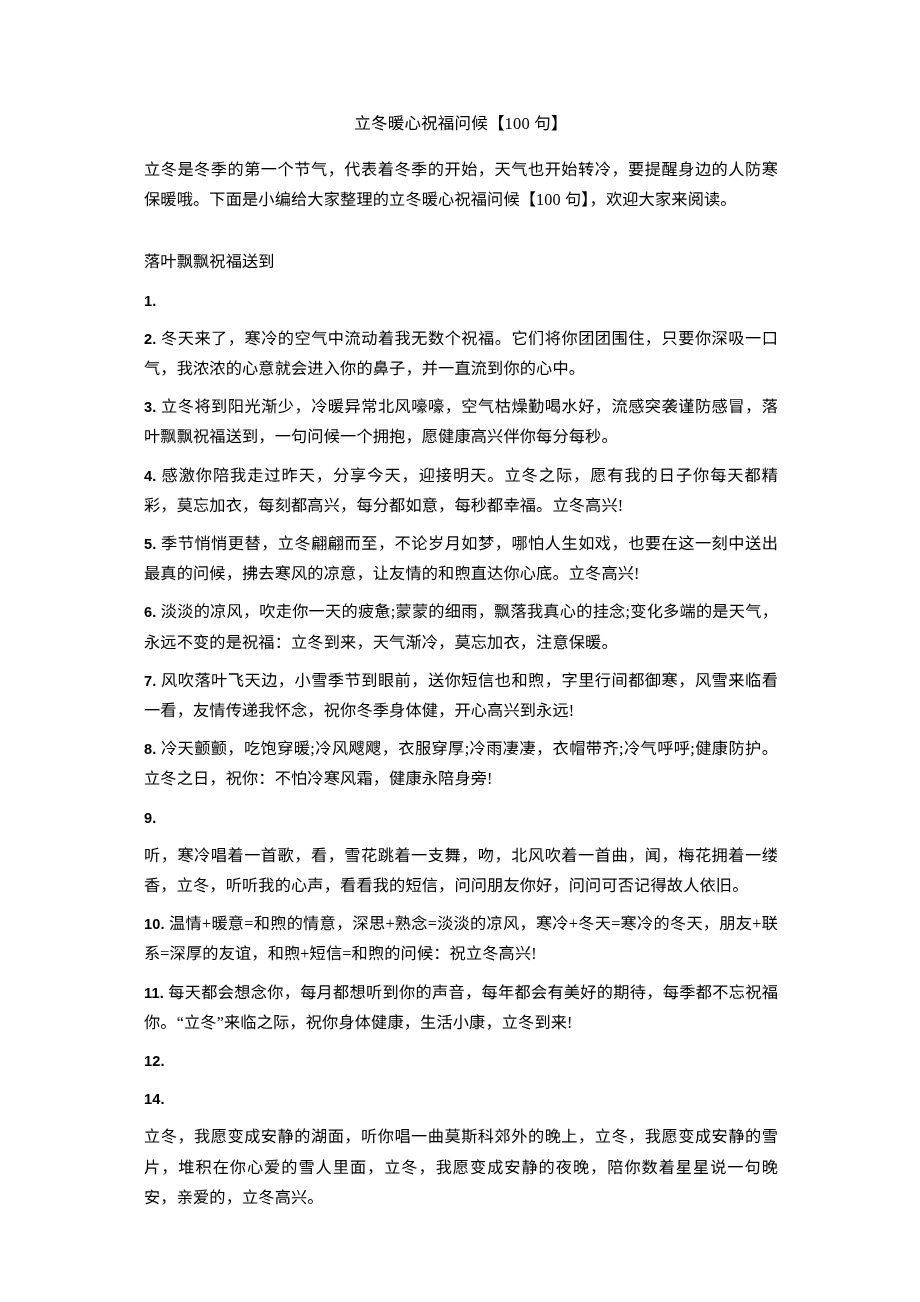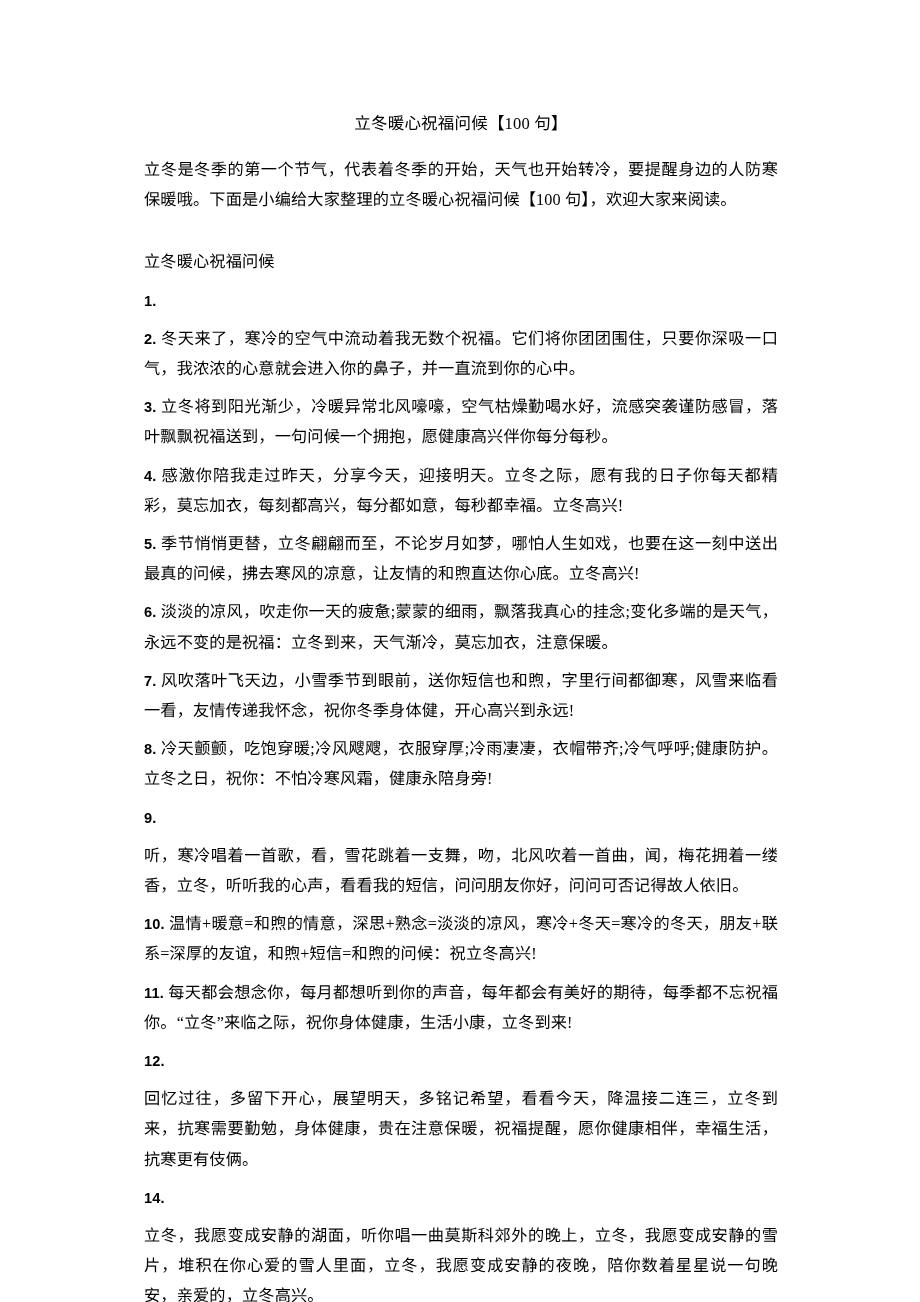--- a/index.html
+++ b/index.html
@@ -69,35 +69,34 @@
 </head>
 <body>
 
 <div class="page">
   <div class="content">
 
     <h1 class="doc-title">立冬暖心祝福问候【100 句】</h1>
 
     <p class="para lead">立冬是冬季的第一个节气，代表着冬季的开始，天气也开始转冷，要提醒身边的人防寒保暖哦。下面是小编给大家整理的立冬暖心祝福问候【100 句】，欢迎大家来阅读。</p>
 
-    <p class="para section-head">立冬暖心祝福问候</p>
+    <p class="para section-head">落叶飘飘祝福送到</p>
 
     <div id="items-container">
         <p class="para item numonly"><span class="num">1.</span></p>
         <p class="para item"><span class="num">2.</span><span> 冬天来了，寒冷的空气中流动着我无数个祝福。它们将你团团围住，只要你深吸一口气，我浓浓的心意就会进入你的鼻子，并一直流到你的心中。</span></p>
         <p class="para item"><span class="num">3.</span><span> 立冬将到阳光渐少，冷暖异常北风嚎嚎，空气枯燥勤喝水好，流感突袭谨防感冒，落叶飘飘祝福送到，一句问候一个拥抱，愿健康高兴伴你每分每秒。</span></p>
         <p class="para item"><span class="num">4.</span><span> 感激你陪我走过昨天，分享今天，迎接明天。立冬之际，愿有我的日子你每天都精彩，莫忘加衣，每刻都高兴，每分都如意，每秒都幸福。立冬高兴!</span></p>
         <p class="para item"><span class="num">5.</span><span> 季节悄悄更替，立冬翩翩而至，不论岁月如梦，哪怕人生如戏，也要在这一刻中送出最真的问候，拂去寒风的凉意，让友情的和煦直达你心底。立冬高兴!</span></p>
         <p class="para item"><span class="num">6.</span><span> 淡淡的凉风，吹走你一天的疲惫;蒙蒙的细雨，飘落我真心的挂念;变化多端的是天气，永远不变的是祝福：立冬到来，天气渐冷，莫忘加衣，注意保暖。</span></p>
         <p class="para item"><span class="num">7.</span><span> 风吹落叶飞天边，小雪季节到眼前，送你短信也和煦，字里行间都御寒，风雪来临看一看，友情传递我怀念，祝你冬季身体健，开心高兴到永远!</span></p>
         <p class="para item"><span class="num">8.</span><span> 冷天颤颤，吃饱穿暖;冷风飕飕，衣服穿厚;冷雨凄凄，衣帽带齐;冷气呼呼;健康防护。立冬之日，祝你：不怕冷寒风霜，健康永陪身旁!</span></p>
         <p class="para item numonly"><span class="num">9.</span></p>
         <p class="para item">听，寒冷唱着一首歌，看，雪花跳着一支舞，吻，北风吹着一首曲，闻，梅花拥着一缕香，立冬，听听我的心声，看看我的短信，问问朋友你好，问问可否记得故人依旧。</p>
         <p class="para item"><span class="num">10.</span><span> 温情+暖意=和煦的情意，深思+熟念=淡淡的凉风，寒冷+冬天=寒冷的冬天，朋友+联系=深厚的友谊，和煦+短信=和煦的问候：祝立冬高兴!</span></p>
         <p class="para item"><span class="num">11.</span><span> 每天都会想念你，每月都想听到你的声音，每年都会有美好的期待，每季都不忘祝福你。“立冬”来临之际，祝你身体健康，生活小康，立冬到来!</span></p>
         <p class="para item numonly"><span class="num">12.</span></p>
-        <p class="para item">回忆过往，多留下开心，展望明天，多铭记希望，看看今天，降温接二连三，立冬到来，抗寒需要勤勉，身体健康，贵在注意保暖，祝福提醒，愿你健康相伴，幸福生活，抗寒更有伎俩。</p>
         <p class="para item numonly"><span class="num">14.</span></p>
         <p class="para item">立冬，我愿变成安静的湖面，听你唱一曲莫斯科郊外的晚上，立冬，我愿变成安静的雪片，堆积在你心爱的雪人里面，立冬，我愿变成安静的夜晚，陪你数着星星说一句晚安，亲爱的，立冬高兴。</p>
       </div>
 
   </div>
 </div>
 
 </body></html>

